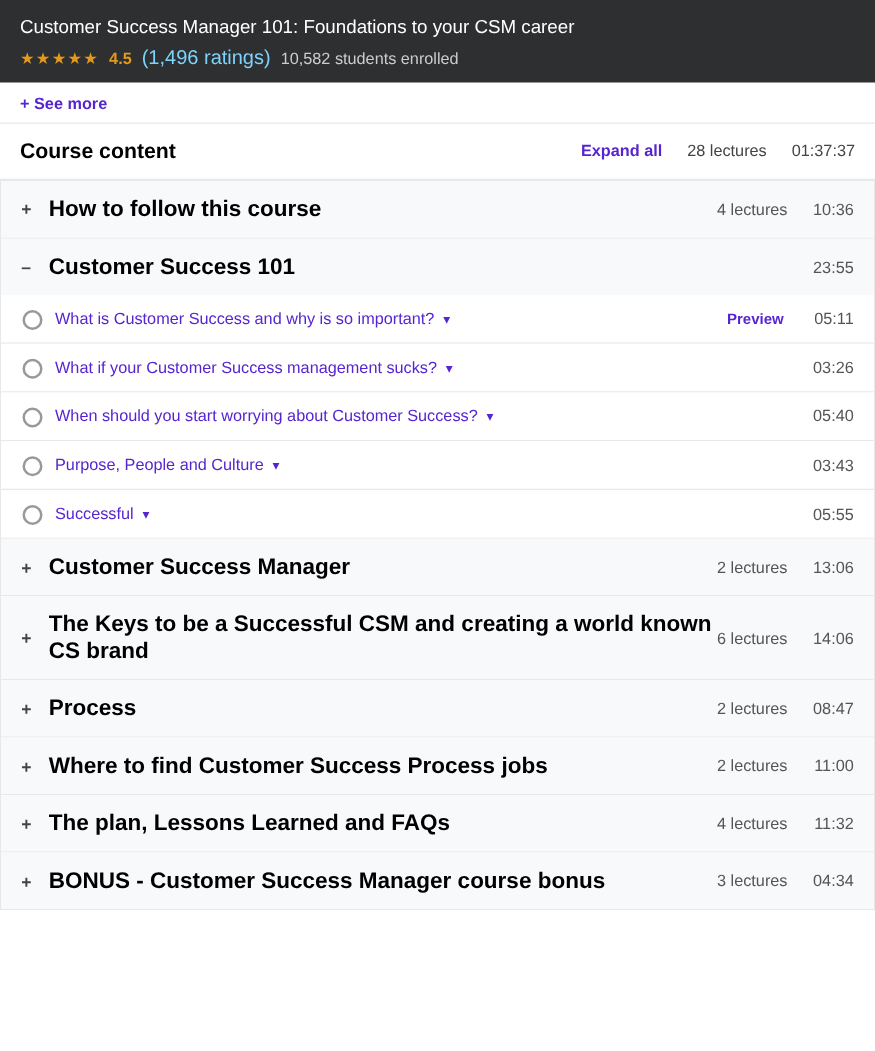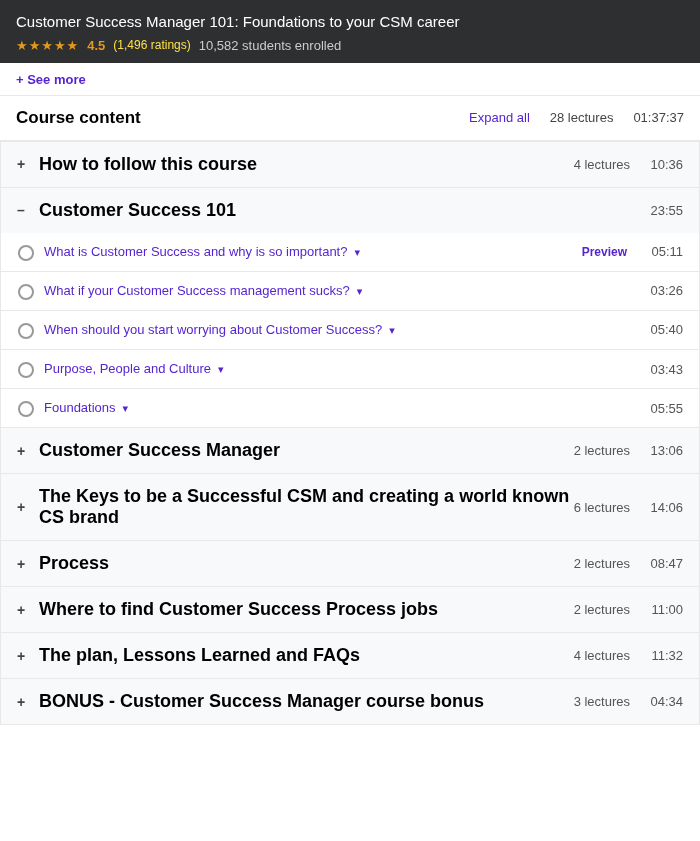--- a/index.html
+++ b/index.html
@@ -33,22 +33,22 @@
     .stars {
       color: #e59819;
       font-size: 13px;
       letter-spacing: 1px;
     }
     .rating-score {
       color: #e59819;
       font-weight: 600;
     }
     .rating-count {
-      color: #fde047;
-      font-size: 12px;
+      color: #7dd3fc;
+      font-size: 16px;
     }
     .enrolled {
       color: #ccc;
       font-size: 13px;
     }
 
     
     .see-more-bar {
       padding: 8px 16px;
       border-bottom: 1px solid #e8e8e8;
@@ -69,21 +69,21 @@
       border-bottom: 1px solid #e8e8e8;
     }
     .content-title {
       font-size: 17px;
       font-weight: 700;
       flex: 1;
     }
     .expand-all {
       color: #5624d0;
       font-size: 13px;
-      font-weight: 400;
+      font-weight: 700;
       cursor: pointer;
       margin-right: 20px;
     }
     .lectures-count {
       font-size: 13px;
       color: #444;
       margin-right: 20px;
       text-align: right;
     }
     .total-time {
@@ -260,21 +260,21 @@
       <div class="lesson-row">
         <div class="lesson-icon"></div>
         <div class="lesson-row-inner">
           <div class="lesson-content"><span class="lesson-title">Purpose, People and Culture</span><span class="lesson-dropdown"> ▾</span></div>
           <span class="lesson-time">03:43</span>
         </div>
       </div>
       <div class="lesson-row">
         <div class="lesson-icon"></div>
         <div class="lesson-row-inner">
-          <div class="lesson-content"><span class="lesson-title">Foundations</span><span class="lesson-dropdown"> ▾</span></div>
+          <div class="lesson-content"><span class="lesson-title">Successful</span><span class="lesson-dropdown"> ▾</span></div>
           <span class="lesson-time">05:55</span>
         </div>
       </div>
     </div>
     <div class="section-row">
       <div class="section-header">
         <span class="section-toggle">+</span>
         <span class="section-name">Customer Success Manager</span>
         <span class="section-lectures">2 lectures</span>
         <span class="section-time">13:06</span>

